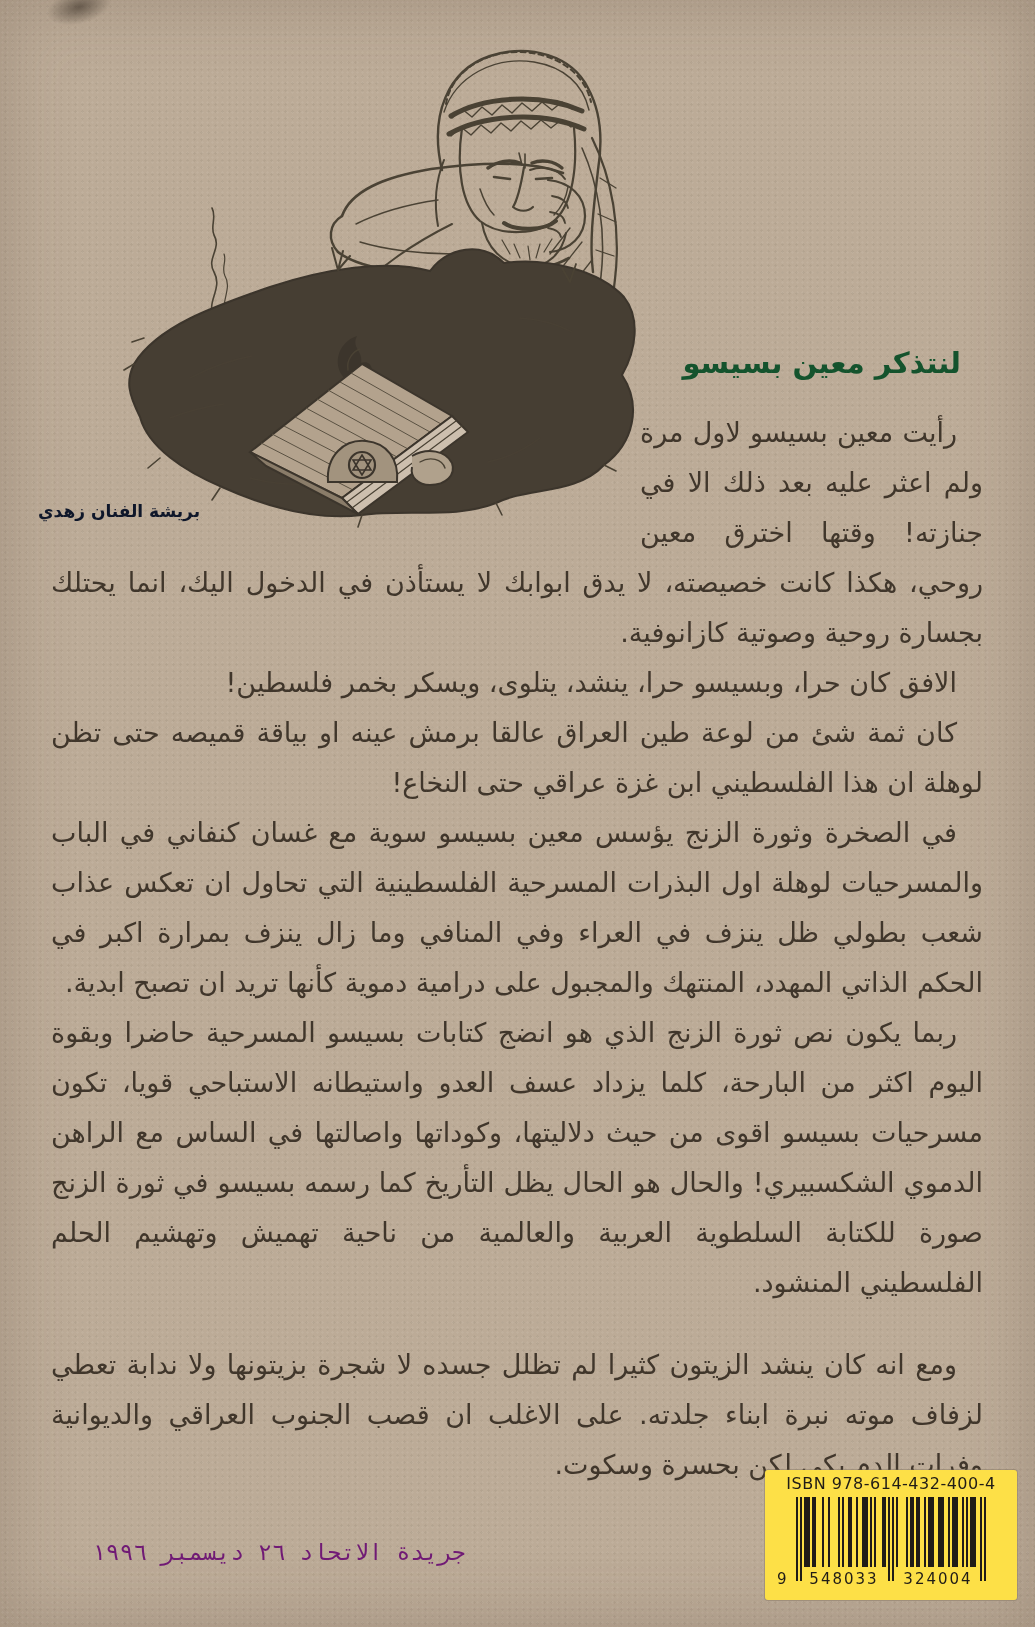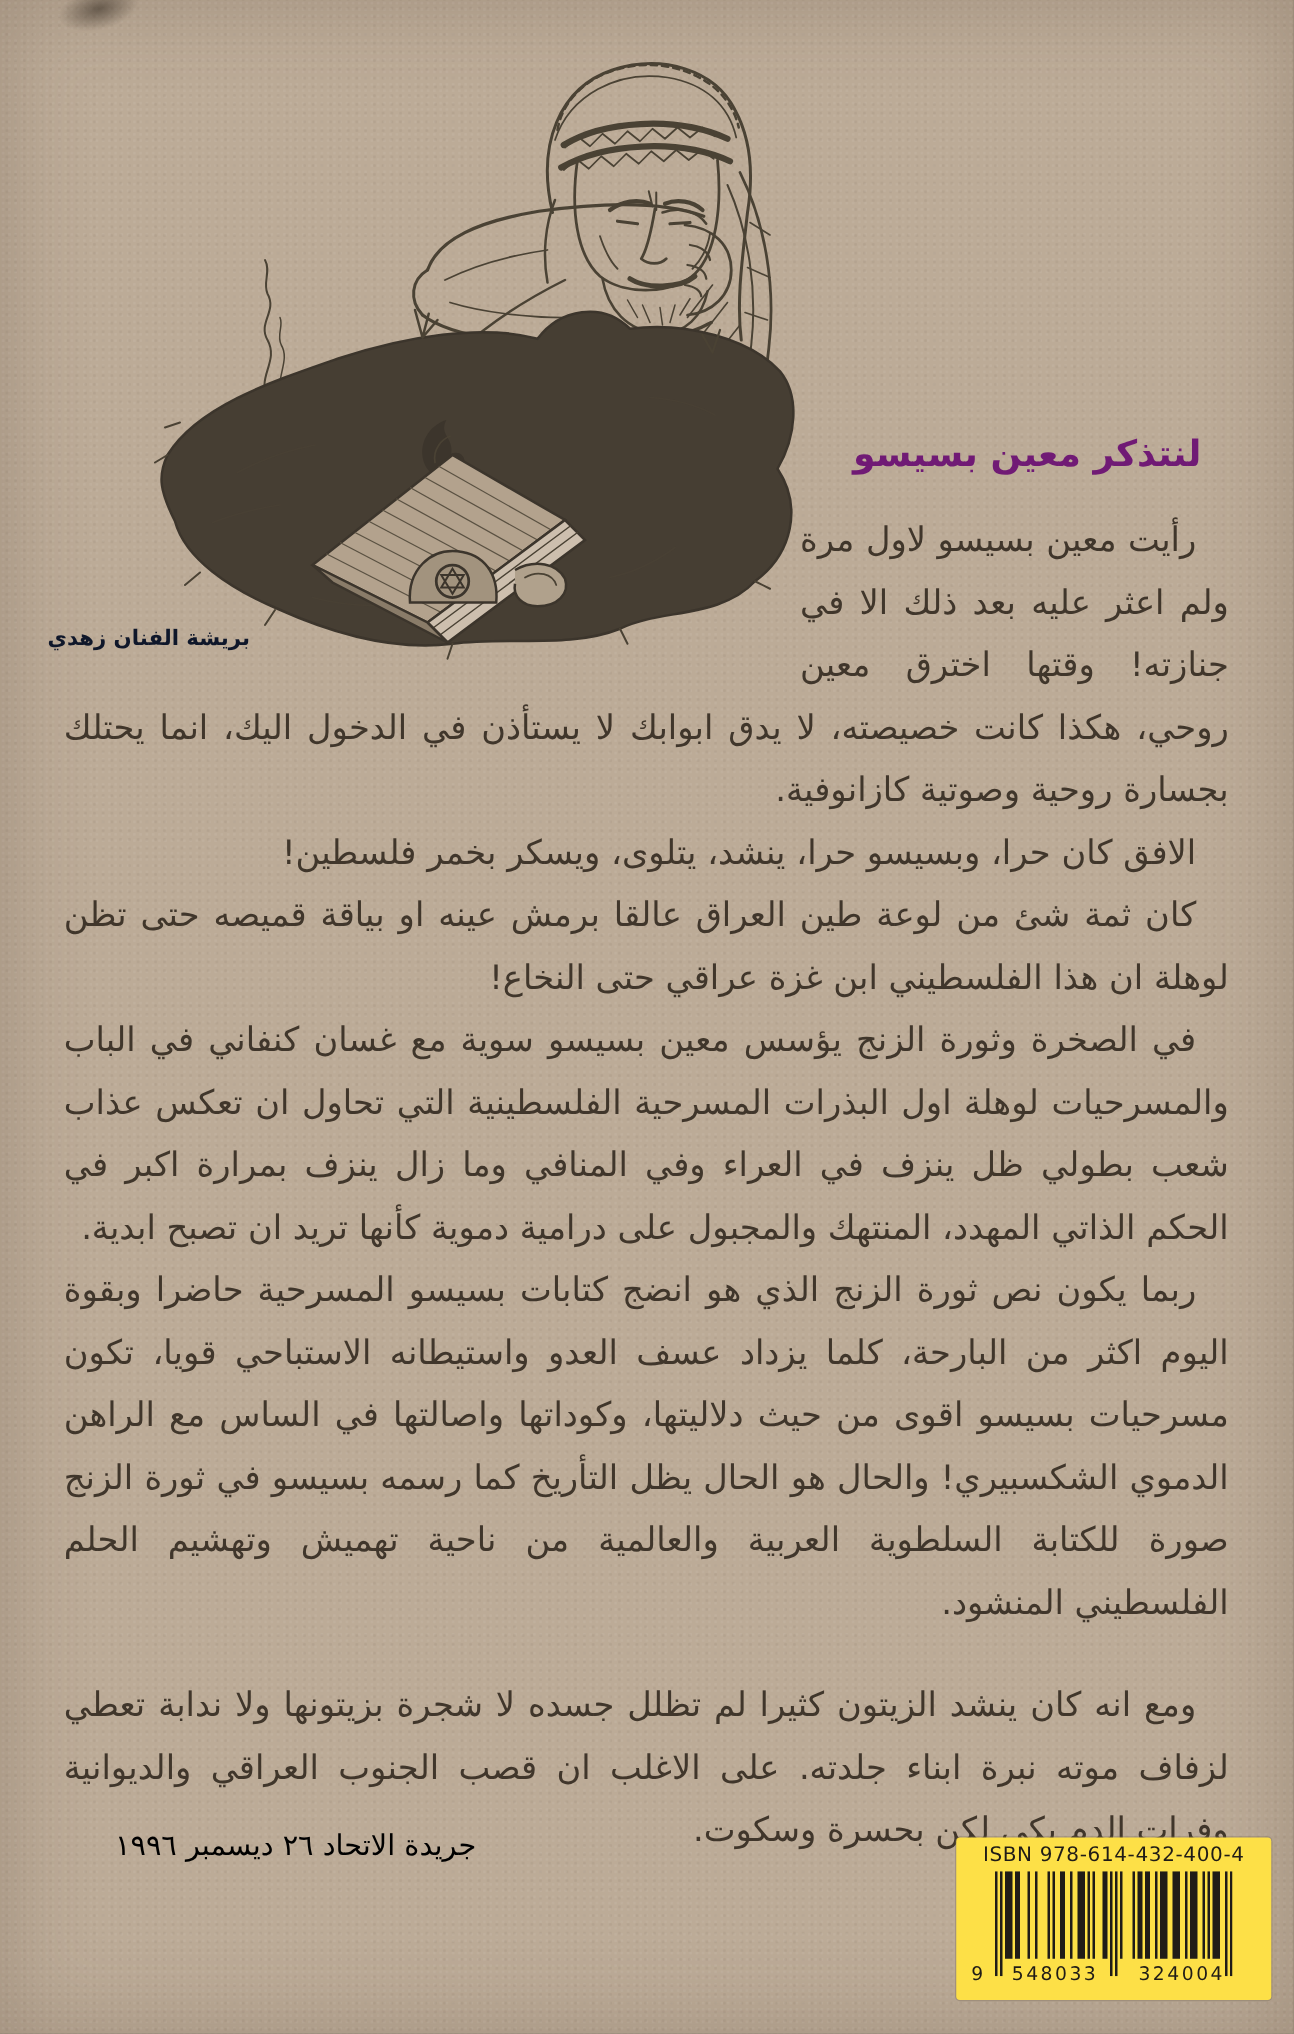--- a/index.html
+++ b/index.html
@@ -23,51 +23,51 @@
     background:radial-gradient(ellipse at center, rgba(55,45,35,.6), rgba(55,45,35,0) 70%);
     transform:rotate(-14deg);
   }
   .illustration{ position:absolute; left:100px; top:18px; width:540px; height:516px; }
   .caption{
     position:absolute; left:38px; top:501px; font-size:17px; font-weight:bold;
     color:#0f172a; direction:rtl; letter-spacing:.2px;
   }
   .title{
     position:absolute; right:74px; top:346px; direction:rtl;
-    font-size:29px; font-weight:bold; color:#701a75;
+    font-size:29px; font-weight:bold; color:#14532d;
   }
   .text-flow{
     position:absolute; left:51px; top:408px; width:932px; direction:rtl;
     color:#40362b; font-size:27px; line-height:50px; text-align:justify;
   }
   .text-flow p{ margin:0; text-indent:26px; }
   .text-flow p:last-child{ margin-top:32px; }
   .illu-spacer{ float:left; width:589px; height:136px; }
   .signature{
     position:absolute; left:95px; top:1460px; direction:rtl;
     font-size:24px; font-weight:bold; color:#7a3226;
   }
   .source-line{
-    position:absolute; left:92px; top:1464px; direction:rtl;
-    font-size:23px; color:#000000;
+    position:absolute; left:92px; top:1539px; direction:rtl;
+    font-size:23px; color:#701a75;font-family:Liberation Mono, monospace;
   }
   .barcode-label{
     position:absolute; left:765px; top:1470px; width:252px; height:130px;
     background:#fde047; border-radius:3px; box-shadow:0 0 0 1px rgba(120,105,85,.35);
   }
   .isbn-text{
     position:absolute; left:0; top:4px; width:100%; text-align:center;
     font-size:16px; color:#201c17; letter-spacing:.5px; font-weight:500;
     font-family:"DejaVu Sans", sans-serif;
   }
   .bars-wrap{ position:absolute; left:31px; top:27px; width:190px; height:84px; }
   .bc-digit{ position:absolute; font-size:15px; color:#201c17; font-family:"DejaVu Sans", sans-serif; }
   .bc-left{ left:12px; top:100px; }
   .bc-g1{ left:37px; top:100px; width:84px; text-align:center; letter-spacing:2px; }
-  .bc-g2{ left:131px; top:100px; width:84px; text-align:right; letter-spacing:2px; }
+  .bc-g2{ left:131px; top:100px; width:84px; text-align:center; letter-spacing:2px; }
   svg .sk{ stroke:#4a4234; fill:none; stroke-linecap:round; stroke-linejoin:round; }
 </style>
 </head>
 <body>
 
 <div class="page">
 
   <div class="corner-smudge"></div>
 
   <svg class="illustration" viewBox="0 0 540 516" xmlns="http://www.w3.org/2000/svg">

